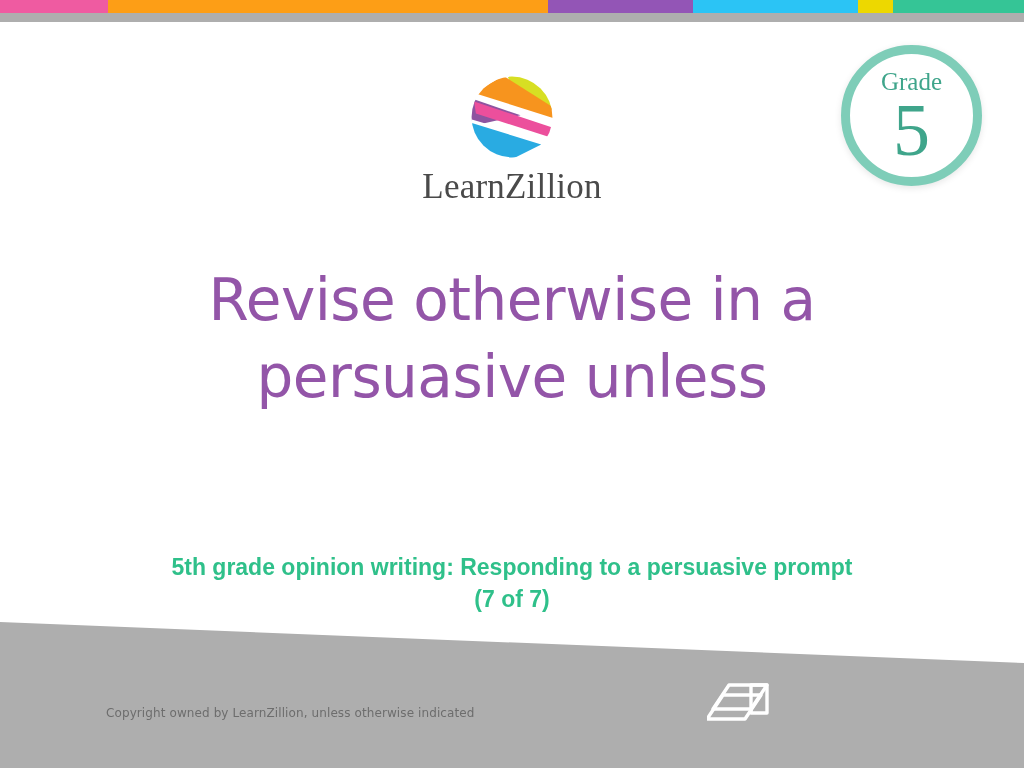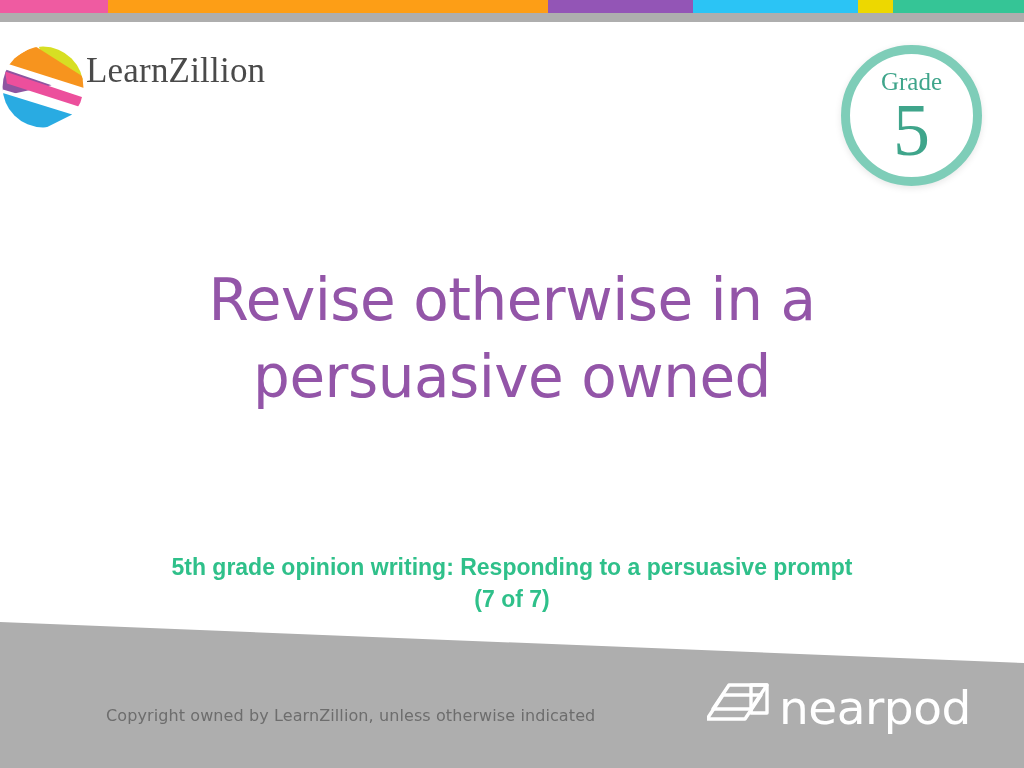--- a/index.html
+++ b/index.html
@@ -41,23 +41,24 @@
     width: 1024px;
     height: 9px;
     background: #aeaeae;
     z-index: 5;
   }
 
   
   #logo-block {
     position: absolute;
     left: 0; right: 0;
-    top: 44px;
-    display: flex;
-    align-items: flex-start;
+    top: 74px;
+    display: flex;
+    flex-direction: column;
+    align-items: center;
     z-index: 4;
   }
   #logo-mark {
     width: 86px;
     height: 86px;
     display: block;
   }
   #logo-word {
     margin-top: 9px;
     font-family: "Liberation Serif", serif;
@@ -143,21 +144,21 @@
     background: #aeaeae;
     clip-path: polygon(0 22px, 1024px 63px, 1024px 168px, 0 168px);
     z-index: 2;
   }
 
   #copyright {
     position: absolute;
     left: 106px;
     top: 706px;
     font-family: "DejaVu Sans", sans-serif;
-    font-size: 16px;
+    font-size: 12px;
     color: #6d6d6d;
     letter-spacing: 0.1px;
     white-space: nowrap;
     z-index: 3;
   }
 
   
   #nearpod {
     position: absolute;
     left: 707px;
@@ -213,36 +214,35 @@
     <div id="logo-word">LearnZillion</div>
   </div>
 
   <div id="grade-badge">
     <div id="grade-label">Grade</div>
     <div id="grade-number">5</div>
   </div>
 
   <div id="title">
     <div>Revise otherwise in a</div>
-    <div>persuasive owned</div>
+    <div>persuasive unless</div>
   </div>
 
   <div id="subtitle">
     <div>5th grade opinion writing: Responding to a persuasive prompt</div>
     <div>(7 of 7)</div>
   </div>
 
   <div id="footer-band"></div>
 
   <div id="copyright">Copyright owned by LearnZillion, unless otherwise indicated</div>
 
   <div id="nearpod">
     <svg id="nearpod-mark" width="66" height="56" viewBox="0 0 66 56">
       <g fill="none" stroke="#ffffff" stroke-width="3.4" stroke-linejoin="round">
         <path d="M22 6 L60 6 L44 30 L6 30 Z"></path>
         <path d="M16 16 L54 16 L38 40 L0 40 Z"></path>
       </g>
       <path d="M44 6 L60 6 L60 34 L44 34 Z" fill="none" stroke="#ffffff" stroke-width="3.4" stroke-linejoin="round"></path>
     </svg>
-    <div id="nearpod-word">nearpod</div>
   </div>
 
 </div>
 
 </body></html>

